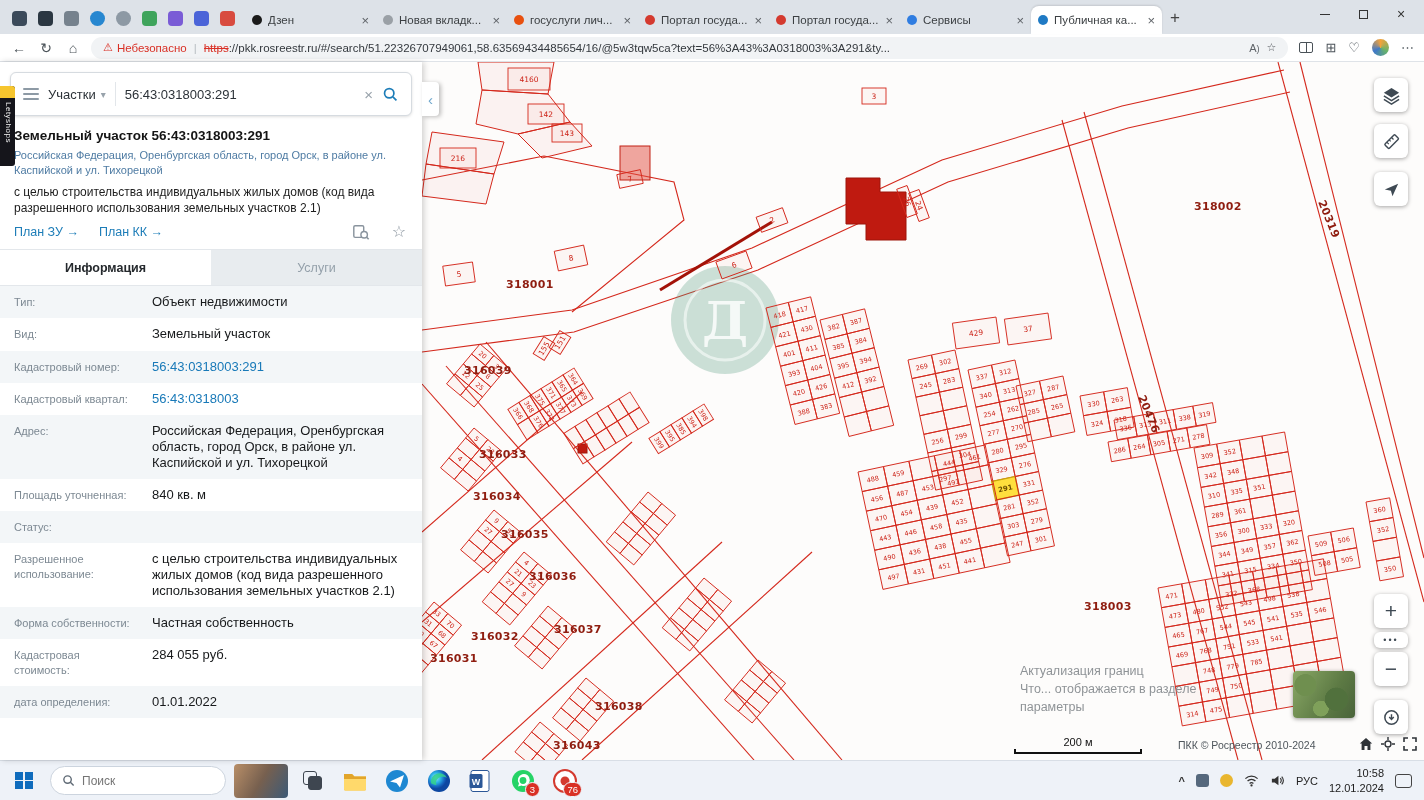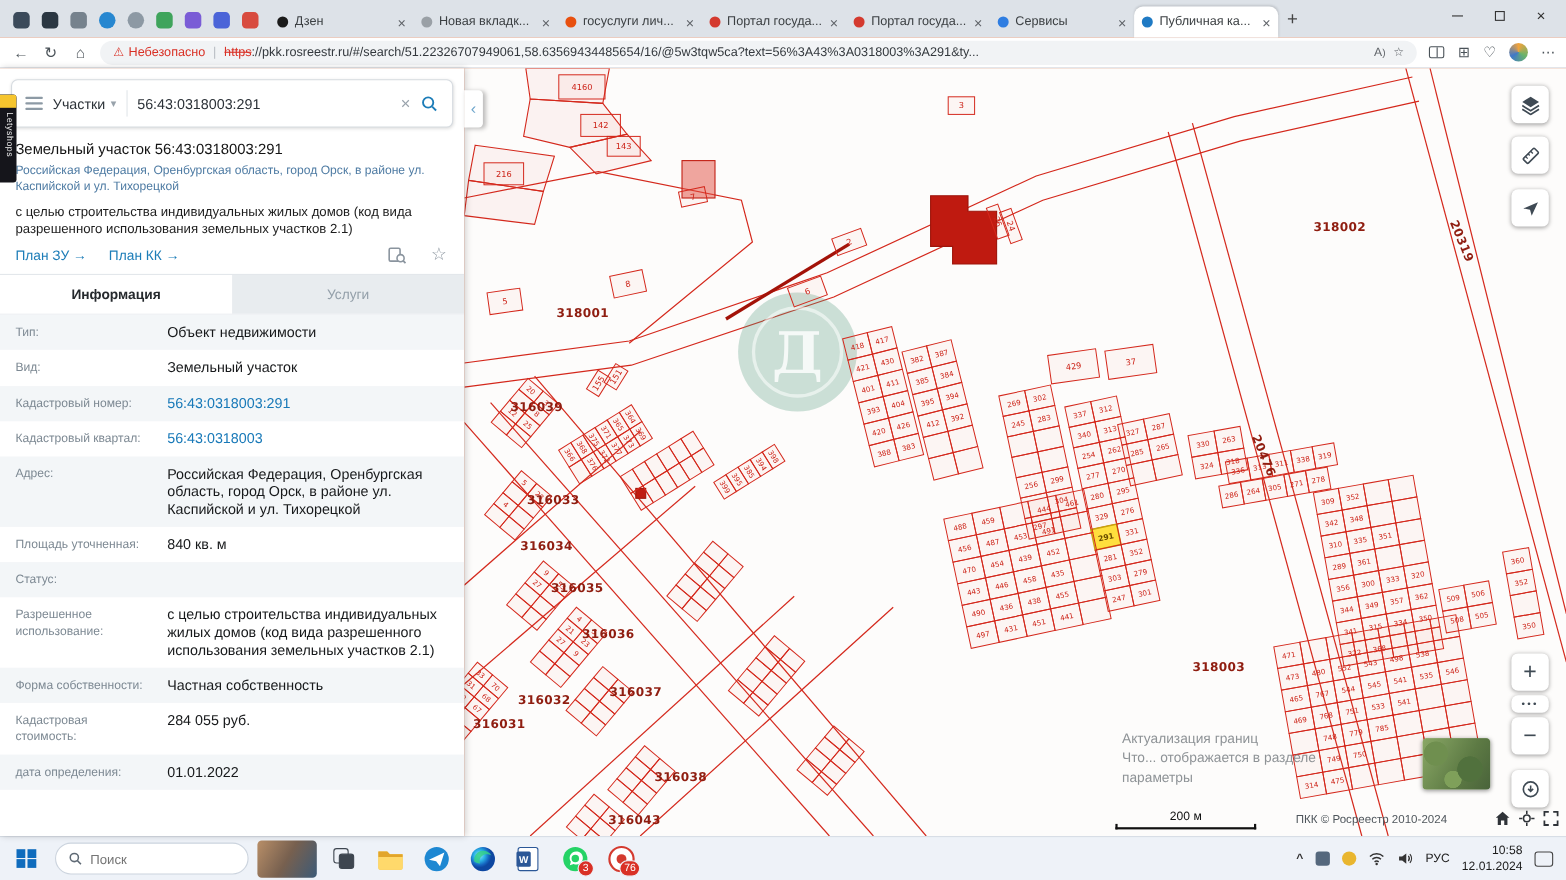--- a/index.html
+++ b/index.html
@@ -1,17 +1,17 @@
 <!DOCTYPE html>
 <html><head>
 <meta charset="utf-8">
 <style>
   *{box-sizing:border-box;margin:0;padding:0}
   body{margin:0;background:#888;font-family:"Liberation Sans",sans-serif}
-  .screen{position:relative;width:1424px;height:800px;background:#c2410c;overflow:hidden}
+  .screen{position:relative;width:1424px;height:800px;background:#5eead4;overflow:hidden}
 
   
   .tabbar{height:34px;background:#dde2e8;display:flex;align-items:flex-end;padding:0 4px}
   .pinned{display:flex;align-items:center;gap:11px;padding:0 10px 8px 8px}
   .pin{width:15px;height:15px;border-radius:4px;display:inline-block}
   .p1{background:#3b4a5a}.p2{background:#2b3742}.p3{background:#76828d}.p4{background:#2787d0;border-radius:50%}
   .p5{background:#8d99a4;border-radius:50%}.p6{background:#3fa45c}.p7{background:#7a5cd6}.p8{background:#4b64d8}.p9{background:#d84b3f}
   .tab{width:131px;height:28px;border-radius:8px 8px 0 0;display:flex;align-items:center;gap:6px;padding:0 7px;color:#3c4043;font-size:11.5px;flex:none}
   .tab.active{background:#fff;box-shadow:0 -1px 2px rgba(0,0,0,.12)}
   .tab .fav{width:10px;height:10px;border-radius:50%;flex:none}
@@ -57,21 +57,21 @@
   .burger i{height:2px;background:#8d9aa5;border-radius:1px}
   .cat{display:flex;align-items:center;gap:5px;font-size:13px;color:#2c3238;white-space:nowrap}
   .cat .chev{color:#98a2ab;font-size:10px}
   .vdiv{width:1px;height:24px;background:#e2e6ea}
   .sinput{flex:1;border:0;outline:0;font-size:13px;color:#2c3238;font-family:inherit;min-width:0;background:transparent}
   .clr{color:#98a2ab;font-size:15px}
   .mag{width:17px;height:17px}
 
   
   .objhead{padding:6px 14px 8px 14px}
-  .objtitle{font-size:13.5px;font-weight:normal;color:#141414;margin-bottom:5px}
+  .objtitle{font-size:13.5px;font-weight:bold;color:#141414;margin-bottom:5px}
   .objsub{font-size:11px;color:#4e7ba3;line-height:1.35;margin-bottom:6px}
   .objdesc{font-size:12px;color:#1d1d1d;line-height:1.35;margin-bottom:7px}
   .linksrow{display:flex;align-items:center;gap:20px}
   .plink{font-size:12.5px;color:#1d7db8;text-decoration:none;cursor:pointer}
   .hspace{flex:1}
   .hicon{color:#8a949e;font-size: 15px;width:18px;height:18px}
   .hicon.star{font-size:16px;line-height:18px;text-align:center}
 
   
   .ptabs{display:flex;border-top:1px solid #e3e7eb;border-bottom:1px solid #e3e7eb}

